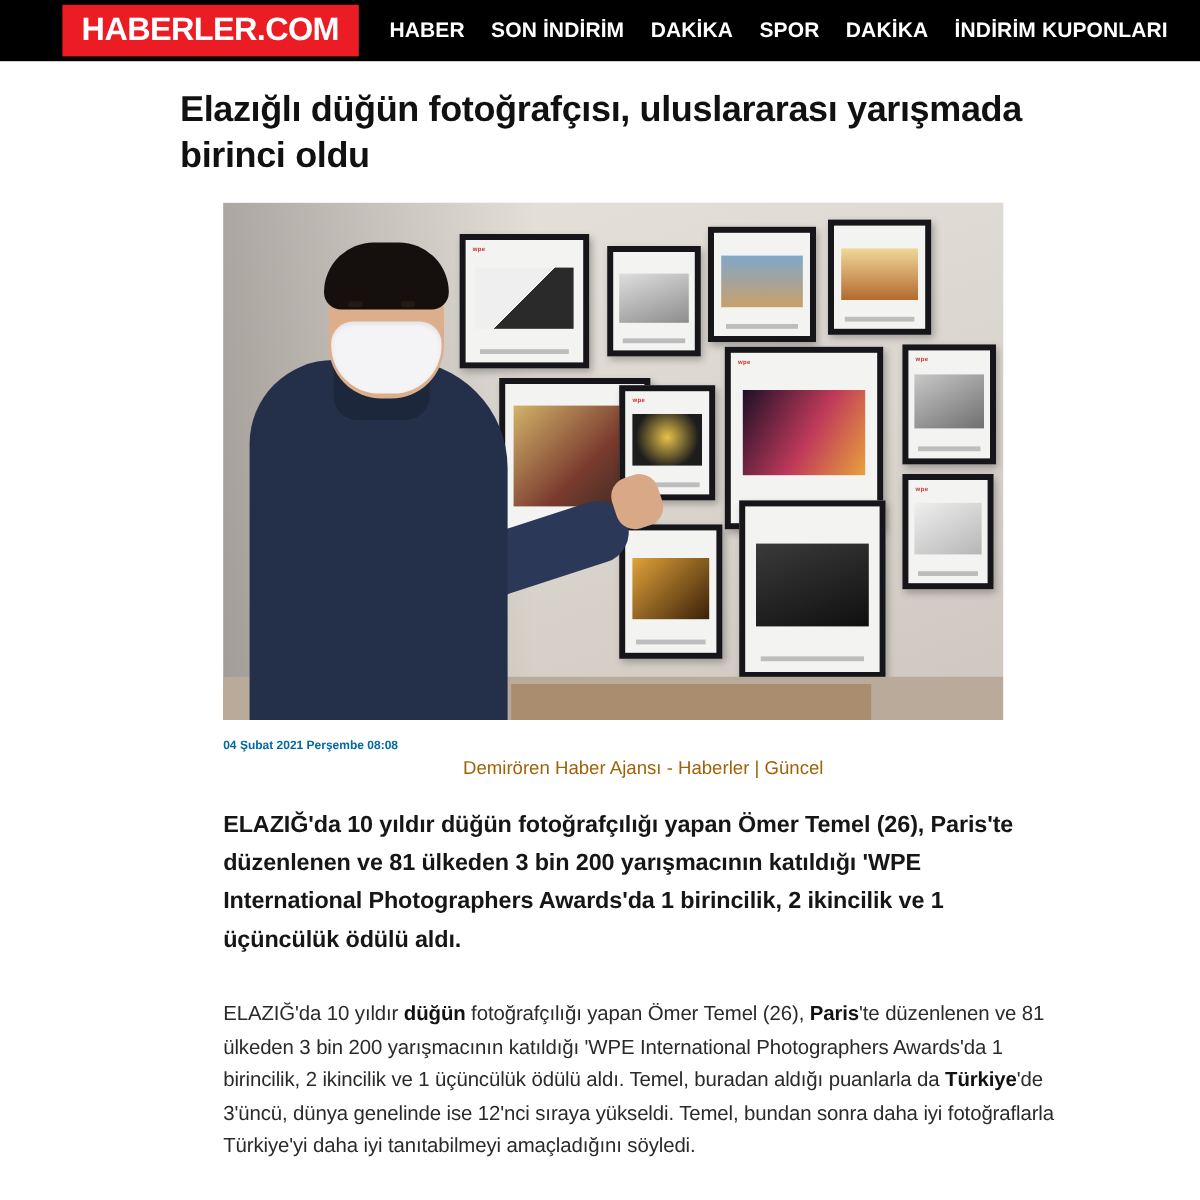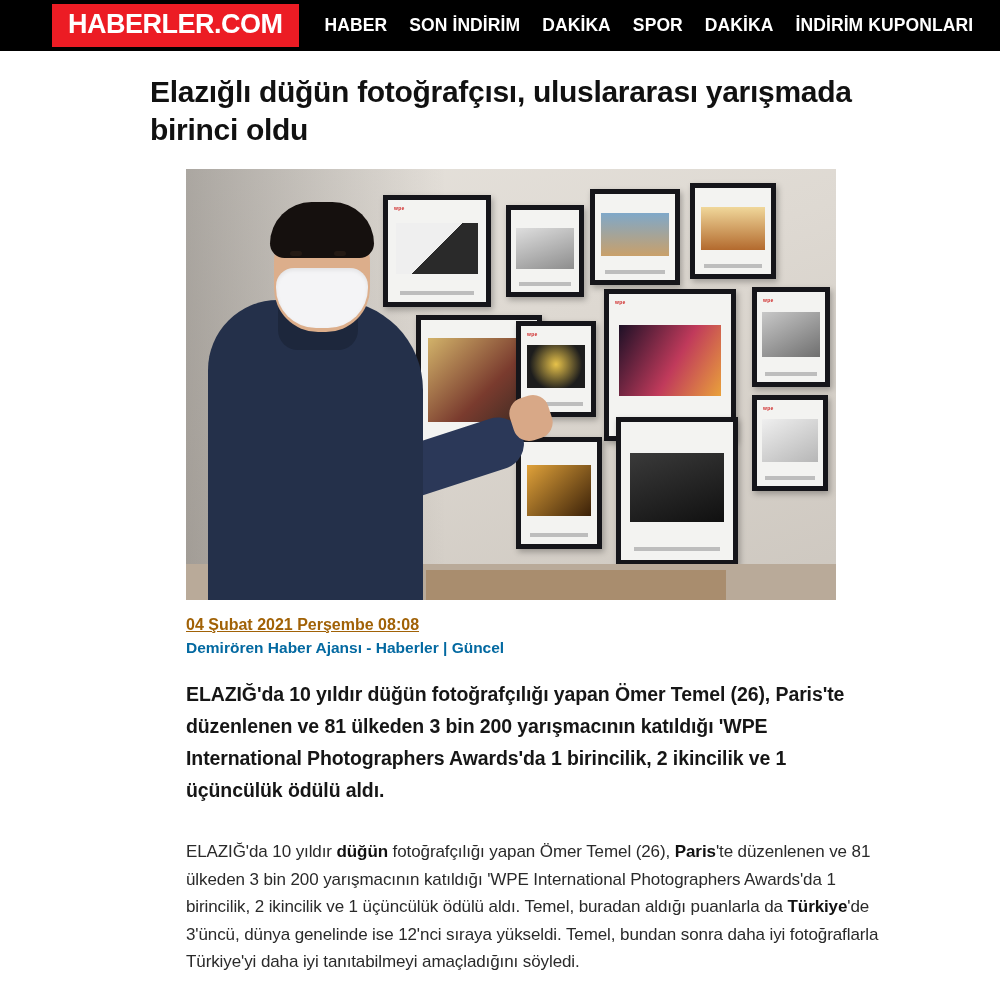--- a/index.html
+++ b/index.html
@@ -147,30 +147,30 @@
   }
   .person-eye {
     position: absolute; width: 12px; height: 5px; background: #241a14; border-radius: 3px; bottom: 344px;
   }
 
   .meta {
     margin: 16px 0 0 36px;
     width: 700px;
   }
   .meta-date {
-    font-size: 16px;
-    color: #a16207;
+    font-size: 10px;
+    color: #0369a1;
     font-weight: bold;
     margin-bottom: 5px;
-    text-decoration: underline;
   }
   .meta-source {
     font-size: 15.5px;
-    color: #0369a1;
-    font-weight: bold;
+    color: #a16207;
+    font-weight: normal;
+    text-align: center;
   }
   .lede {
     margin: 22px 0 0 36px;
     width: 700px;
     font-size: 19.5px;
     line-height: 1.63;
     font-weight: bold;
     color: #161616;
     letter-spacing: -0.1px;
   }

